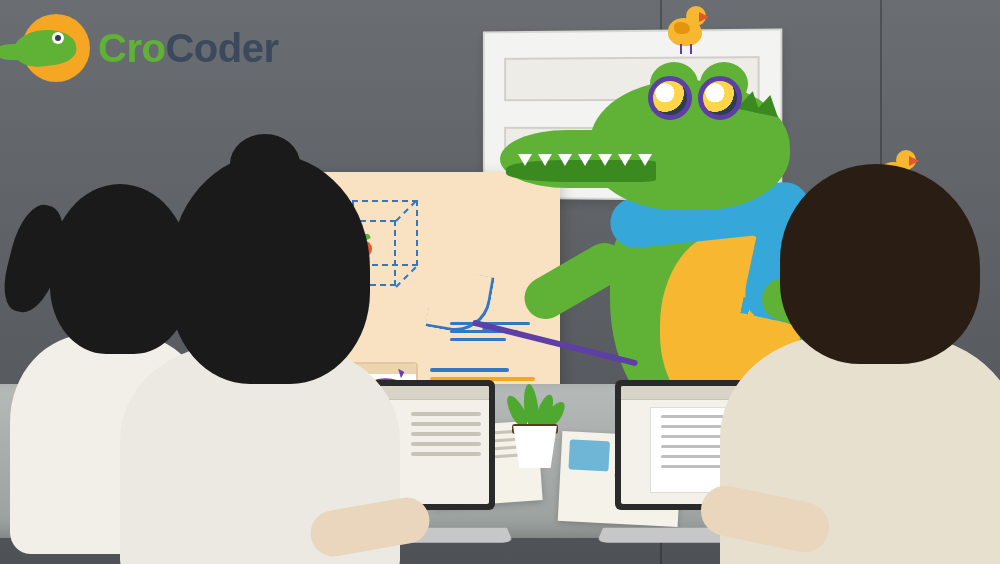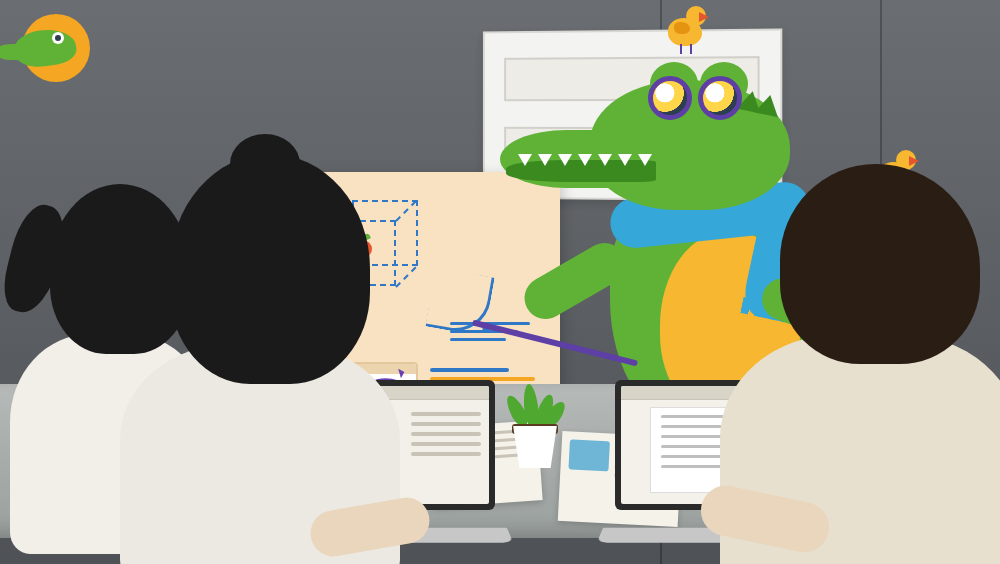--- a/index.html
+++ b/index.html
@@ -546,20 +546,23 @@
 </div>
 
 <div class="whiteboard"></div>
 
 <div class="logo">
   <div class="logo-mark">
     <div class="croc-head"></div>
     <div class="croc-snout"></div>
     <div class="eye"></div>
   </div>
+  <div class="logo-text">
+    <span class="cro">Cro</span><span class="coder">Coder</span>
+  </div>
 </div>
 
 <div class="bird b1">
   <div class="bhead"></div>
     <div class="beak"></div>
     <div class="bbody"></div>
     <div class="wing"></div>
     <div class="legs"></div>
 </div>
 <div class="bird b2">

